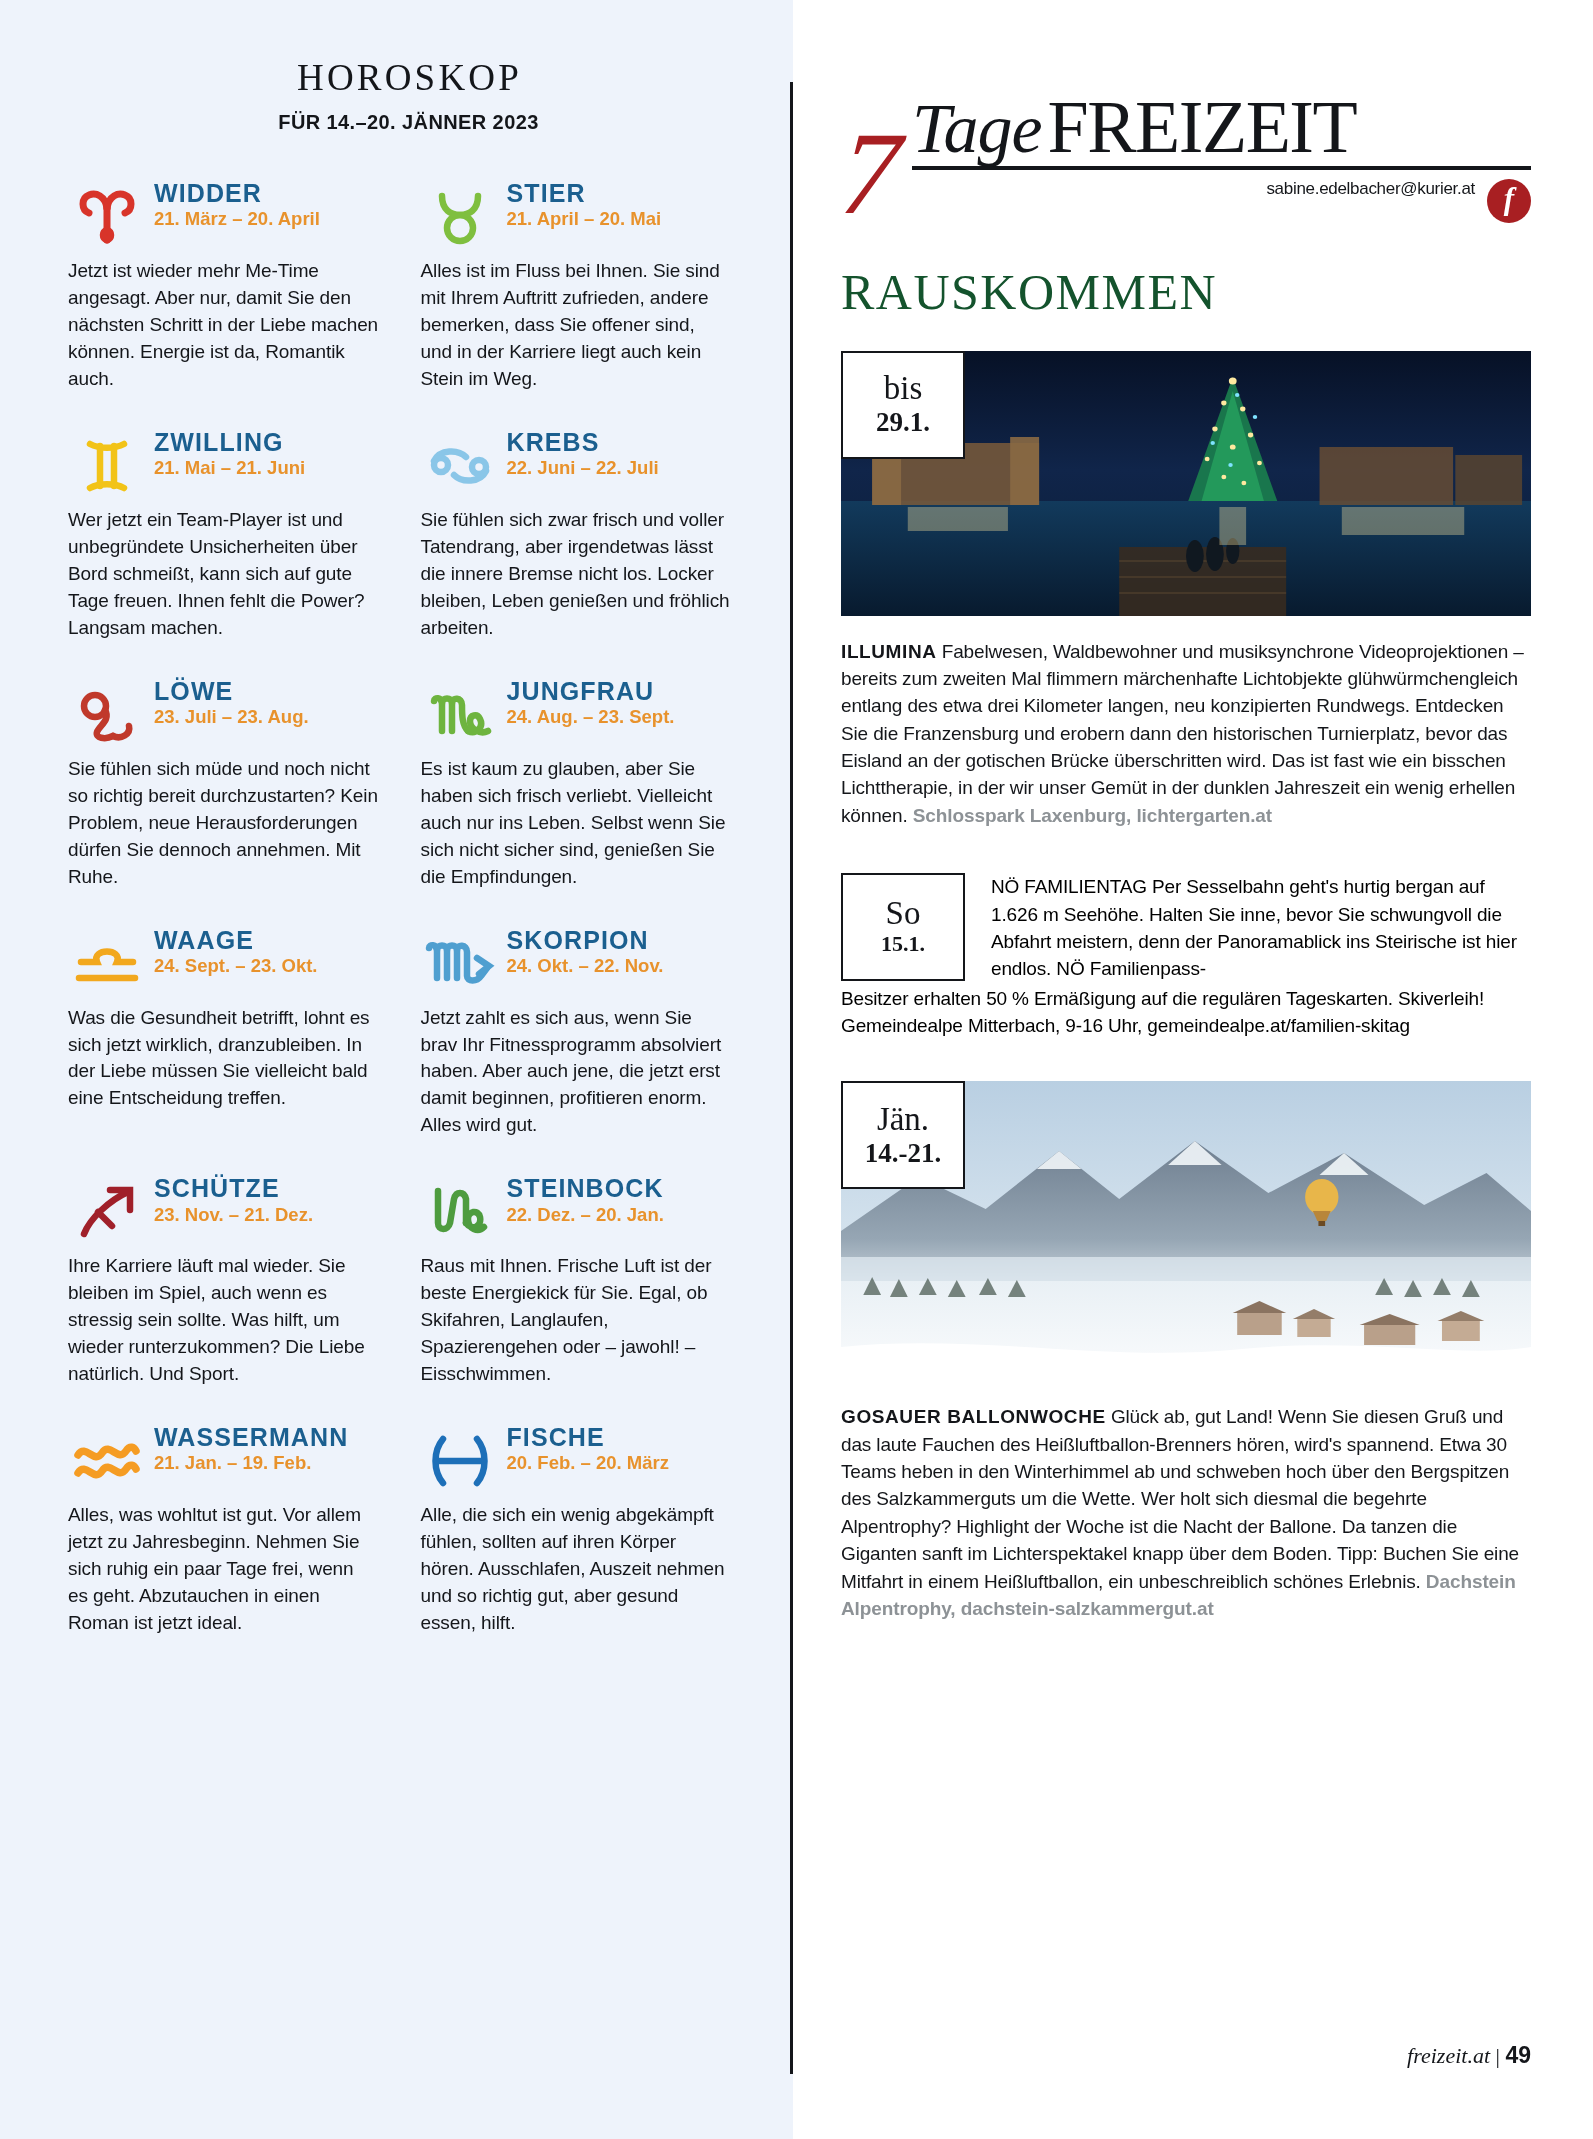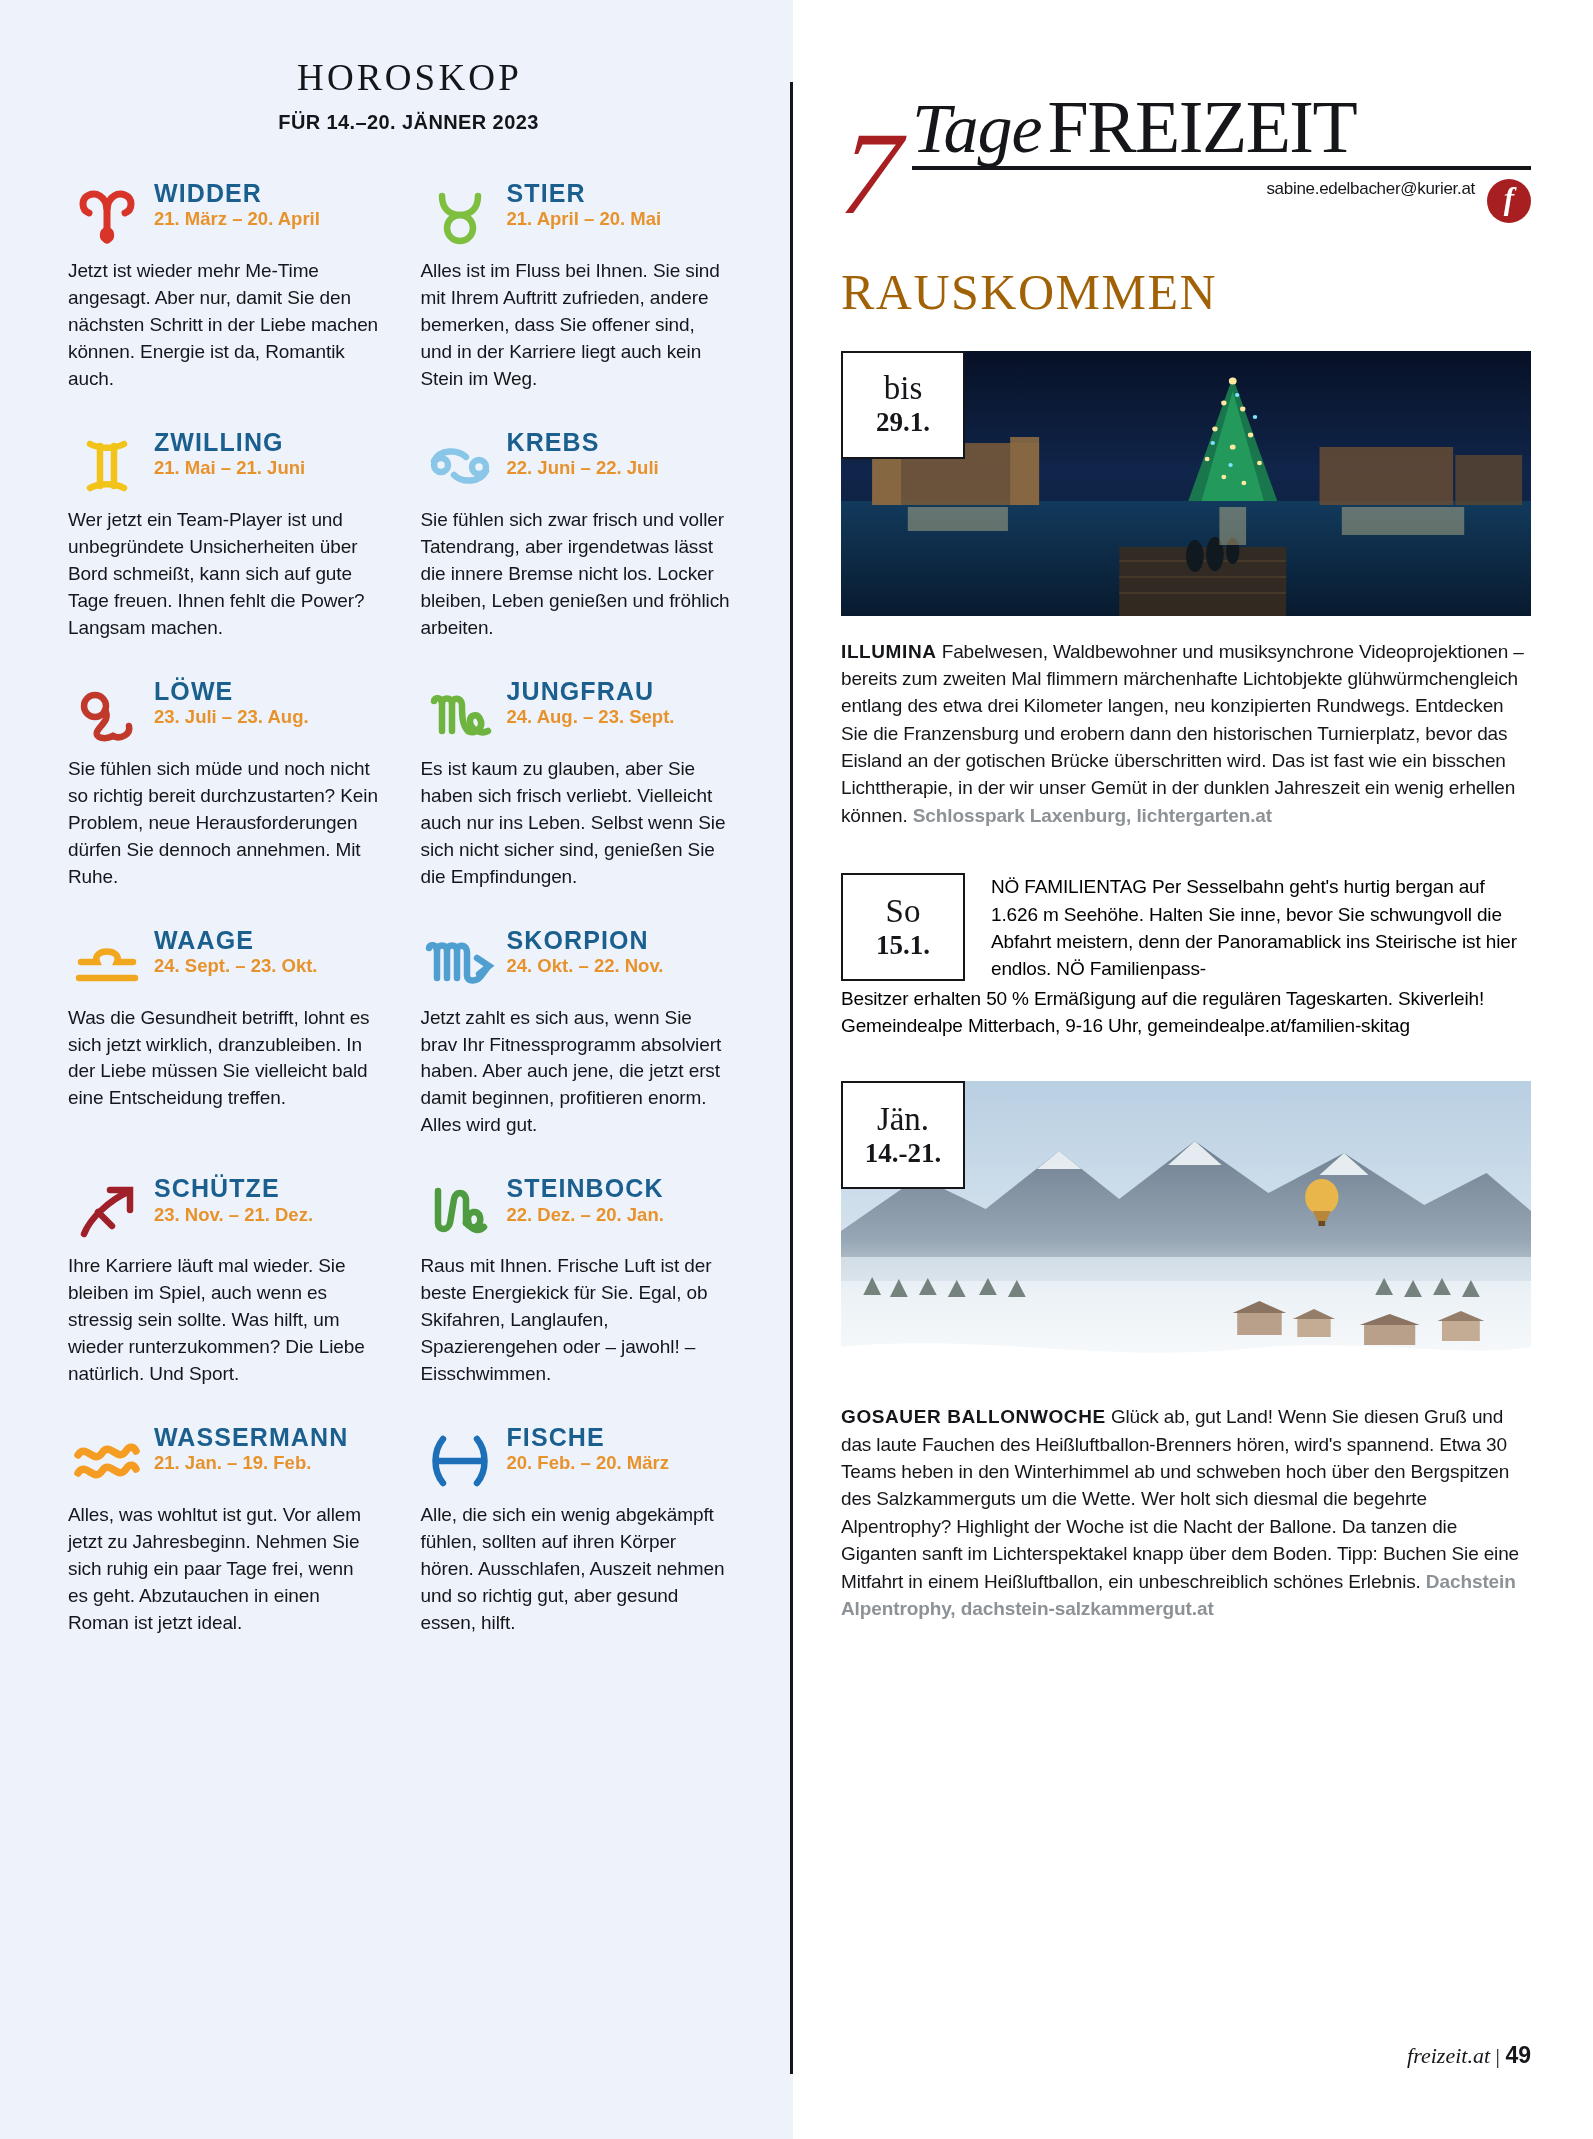--- a/index.html
+++ b/index.html
@@ -108,21 +108,21 @@
   .mail{font-size:17px;color:#14161a;letter-spacing:-.3px;}
   .f-logo{
     width:44px;height:44px;border-radius:50%;
     background:#a81f22;color:#fff;
     display:flex;align-items:center;justify-content:center;
     font-family:"Liberation Serif", serif;font-style:italic;
     font-size:31px;font-weight:700;padding-bottom:3px;box-sizing:border-box;
   }
   .section-title{
     font-family:"Liberation Serif", serif;
-    font-size:50px;letter-spacing:1.5px;color:#a16207;
+    font-size:50px;letter-spacing:1.5px;color:#14532d;
     margin:40px 0 30px 0;font-weight:400;
   }
 
   
   .figure{position:relative;width:100%;}
   .photo{width:100%;display:block;border:0;}
   .datebox{
     position:absolute;left:0;top:0;
     background:#ffffff;
     border:2.4px solid #14161a;
@@ -146,21 +146,21 @@
     margin-top:44px;position:relative;
   }
   .fam-row{display:flex;align-items:flex-start;gap:26px;}
   .fam-box{
     flex:0 0 124px;width:124px;height:108px;
     border:2.4px solid #14161a;background:#fff;
     display:flex;flex-direction:column;align-items:center;justify-content:center;
     font-family:"Liberation Serif", serif;color:#14161a;box-sizing:border-box;
   }
   .fam-box .d1{font-size:33px;line-height:1;}
-  .fam-box .d2{font-size:27px;line-height:1.12;font-weight:700;margin-top:2px;}
+  .fam-box .d2{font-size:22px;line-height:1.12;font-weight:700;margin-top:2px;}
   .fam-text{flex:1;font-size:19px;line-height:1.44;letter-spacing:-.15px;}
   .fam-cont{font-size:19px;line-height:1.44;letter-spacing:-.15px;margin-top:2px;}
 
   .footer{
     position:absolute;right:62px;bottom:70px;
     font-family:"Liberation Serif", serif;
     font-size:22px;color:#14161a;
   }
   .footer .fz{font-style:italic;}
   .footer .pg{font-weight:700;font-family:"Liberation Sans",sans-serif;font-size:23px;}

